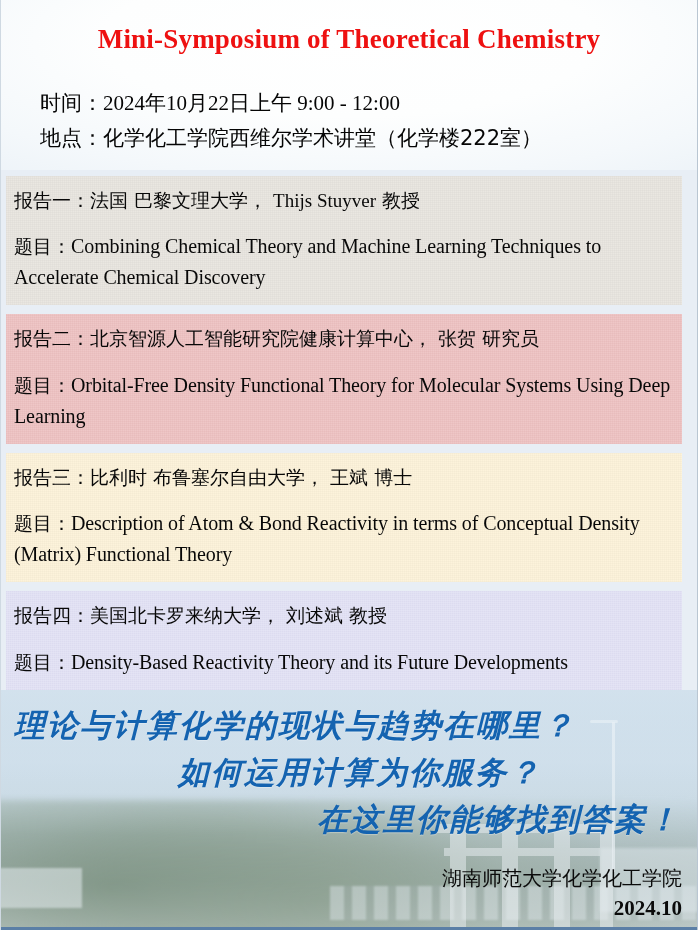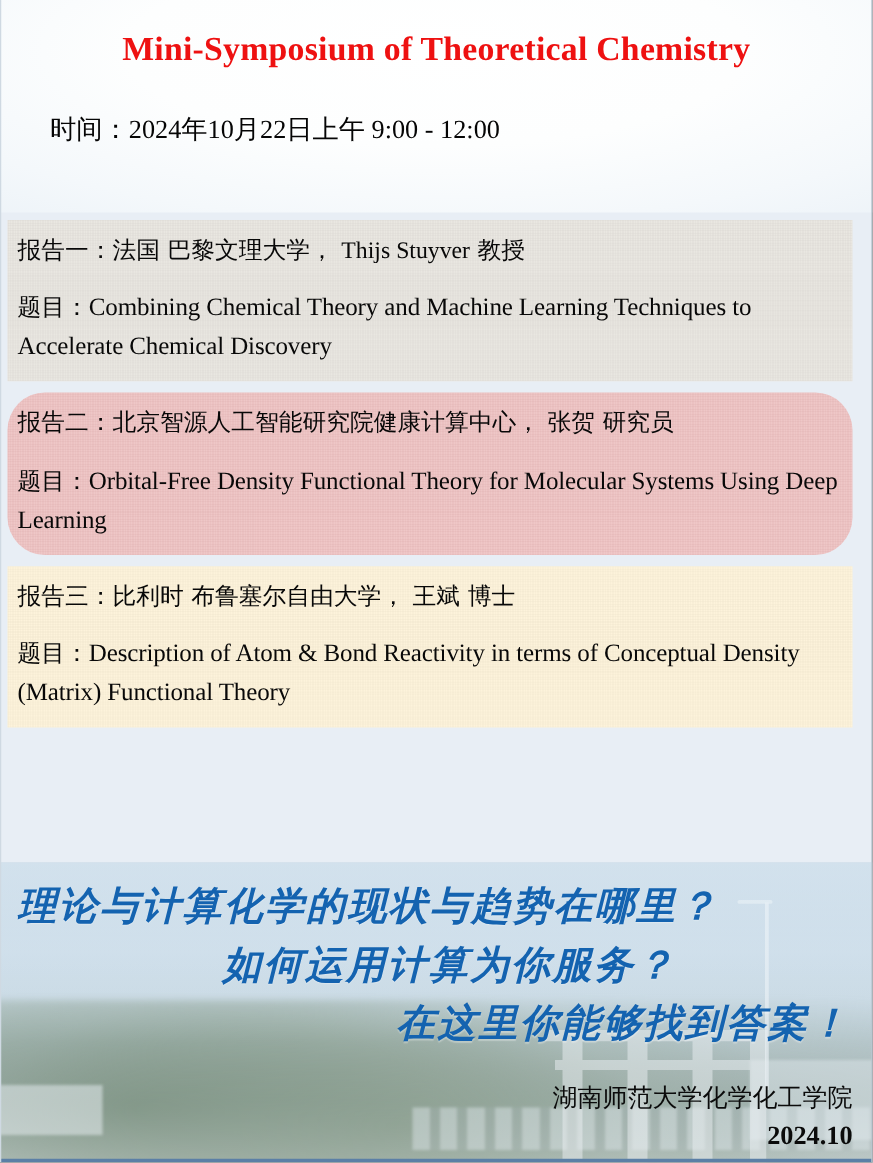--- a/index.html
+++ b/index.html
@@ -83,21 +83,21 @@
     position: absolute;
     left: 0; top: 0; right: 0; bottom: 0;
     pointer-events: none;
     opacity: .5;
     background-image:
       repeating-linear-gradient(0deg, rgba(0,0,0,.035) 0 1px, rgba(255,255,255,.04) 1px 2px),
       repeating-linear-gradient(90deg, rgba(0,0,0,.03) 0 1px, rgba(255,255,255,.05) 1px 2px);
   }
 
   .talk-1 { background:#e9e6e0; }
-  .talk-2 { background:#eec4c4;border-radius:30px; }
+  .talk-2 { background:#eec4c4; }
   .talk-3 { background:#fdf3da; }
   .talk-4 { background:#e2e2f4; }
 
   .talk-2::after {
     background-image:
       repeating-linear-gradient(0deg, rgba(120,40,40,.06) 0 1px, rgba(255,255,255,.05) 1px 2px),
       repeating-linear-gradient(90deg, rgba(120,40,40,.05) 0 1px, rgba(255,255,255,.06) 1px 2px);
   }
   .talk-4::after {
     background-image:
@@ -297,20 +297,23 @@
 
 <div class="poster">
 
   <div class="header">
     <div class="poster-title">Mini-Symposium of Theoretical Chemistry</div>
 
     <div class="meta-line meta-time">
       <span class="lbl">时间：</span><span class="val">2024年10月22日上午 9:00 - 12:00</span>
     </div>
 
+    <div class="meta-line meta-place">
+      <span class="lbl">地点：</span><span>化学化工学院西维尔学术讲堂（化学楼222室）</span>
+    </div>
   </div>
 
   <div class="talks">
 
     <div class="talk talk-1">
       <p class="talk-speaker">
         <span>报告一：</span><span>法国 巴黎文理大学，</span>&nbsp;<span class="en">Thijs Stuyver</span>&nbsp;<span>教授</span>
       </p>
       <p class="talk-title">
         <span>题目：</span><span class="en">Combining Chemical Theory and Machine Learning Techniques to Accelerate Chemical Discovery</span>
@@ -328,20 +331,28 @@
 
     <div class="talk talk-3">
       <p class="talk-speaker">
         <span>报告三：</span><span>比利时 布鲁塞尔自由大学，</span>&nbsp;<span>王斌</span>&nbsp;<span>博士</span>
       </p>
       <p class="talk-title">
         <span>题目：</span><span class="en">Description of Atom &amp; Bond Reactivity in terms of Conceptual Density (Matrix) Functional Theory</span>
       </p>
     </div>
 
+    <div class="talk talk-4">
+      <p class="talk-speaker">
+        <span>报告四：</span><span>美国北卡罗来纳大学，</span>&nbsp;<span>刘述斌</span>&nbsp;<span>教授</span>
+      </p>
+      <p class="talk-title">
+        <span>题目：</span><span class="en">Density-Based Reactivity Theory and its Future Developments</span>
+      </p>
+    </div>
 
   </div>
 
   <div class="photo">
     <div class="hills"></div>
     <div class="bldg-l"></div>
     <div class="town"></div>
     <div class="bldg-r"></div>
     <div class="gate">
       <i class="beam1"></i>

